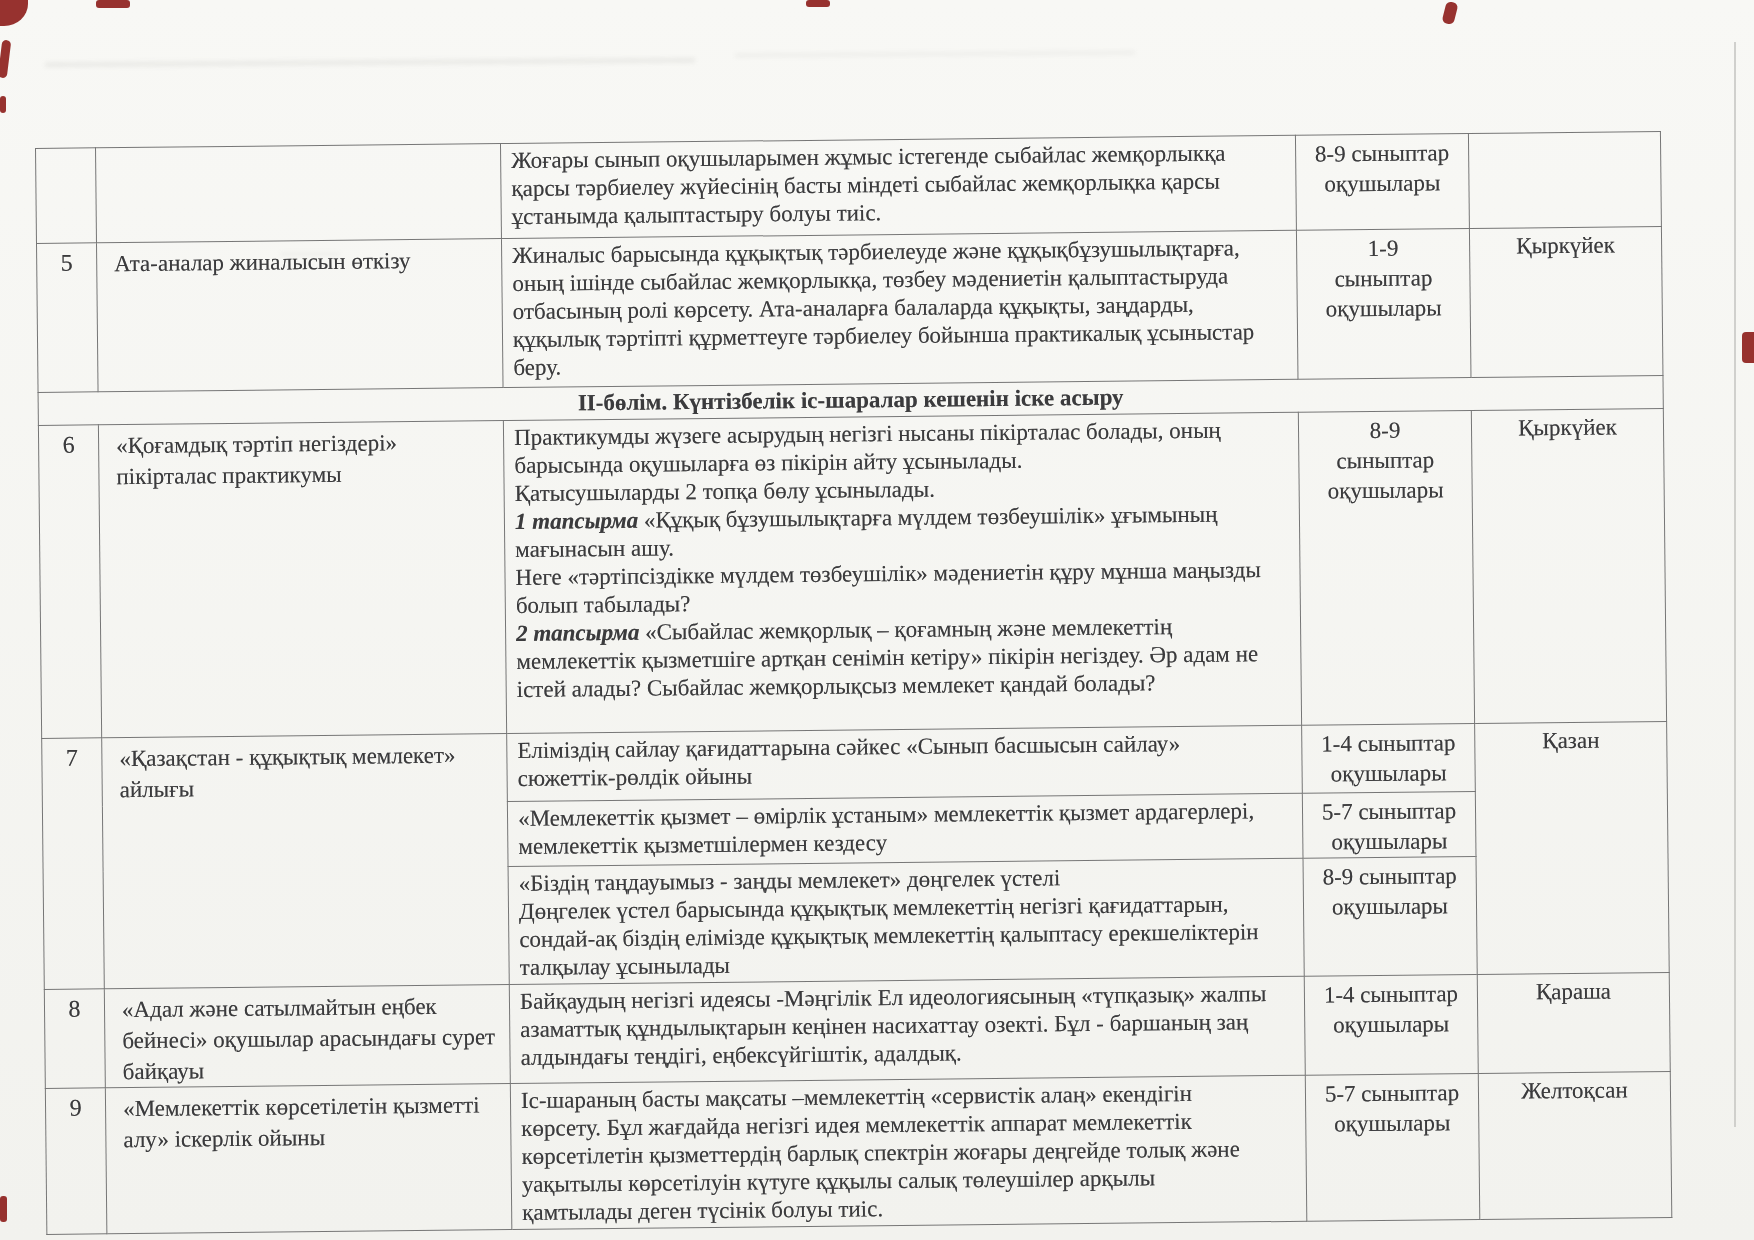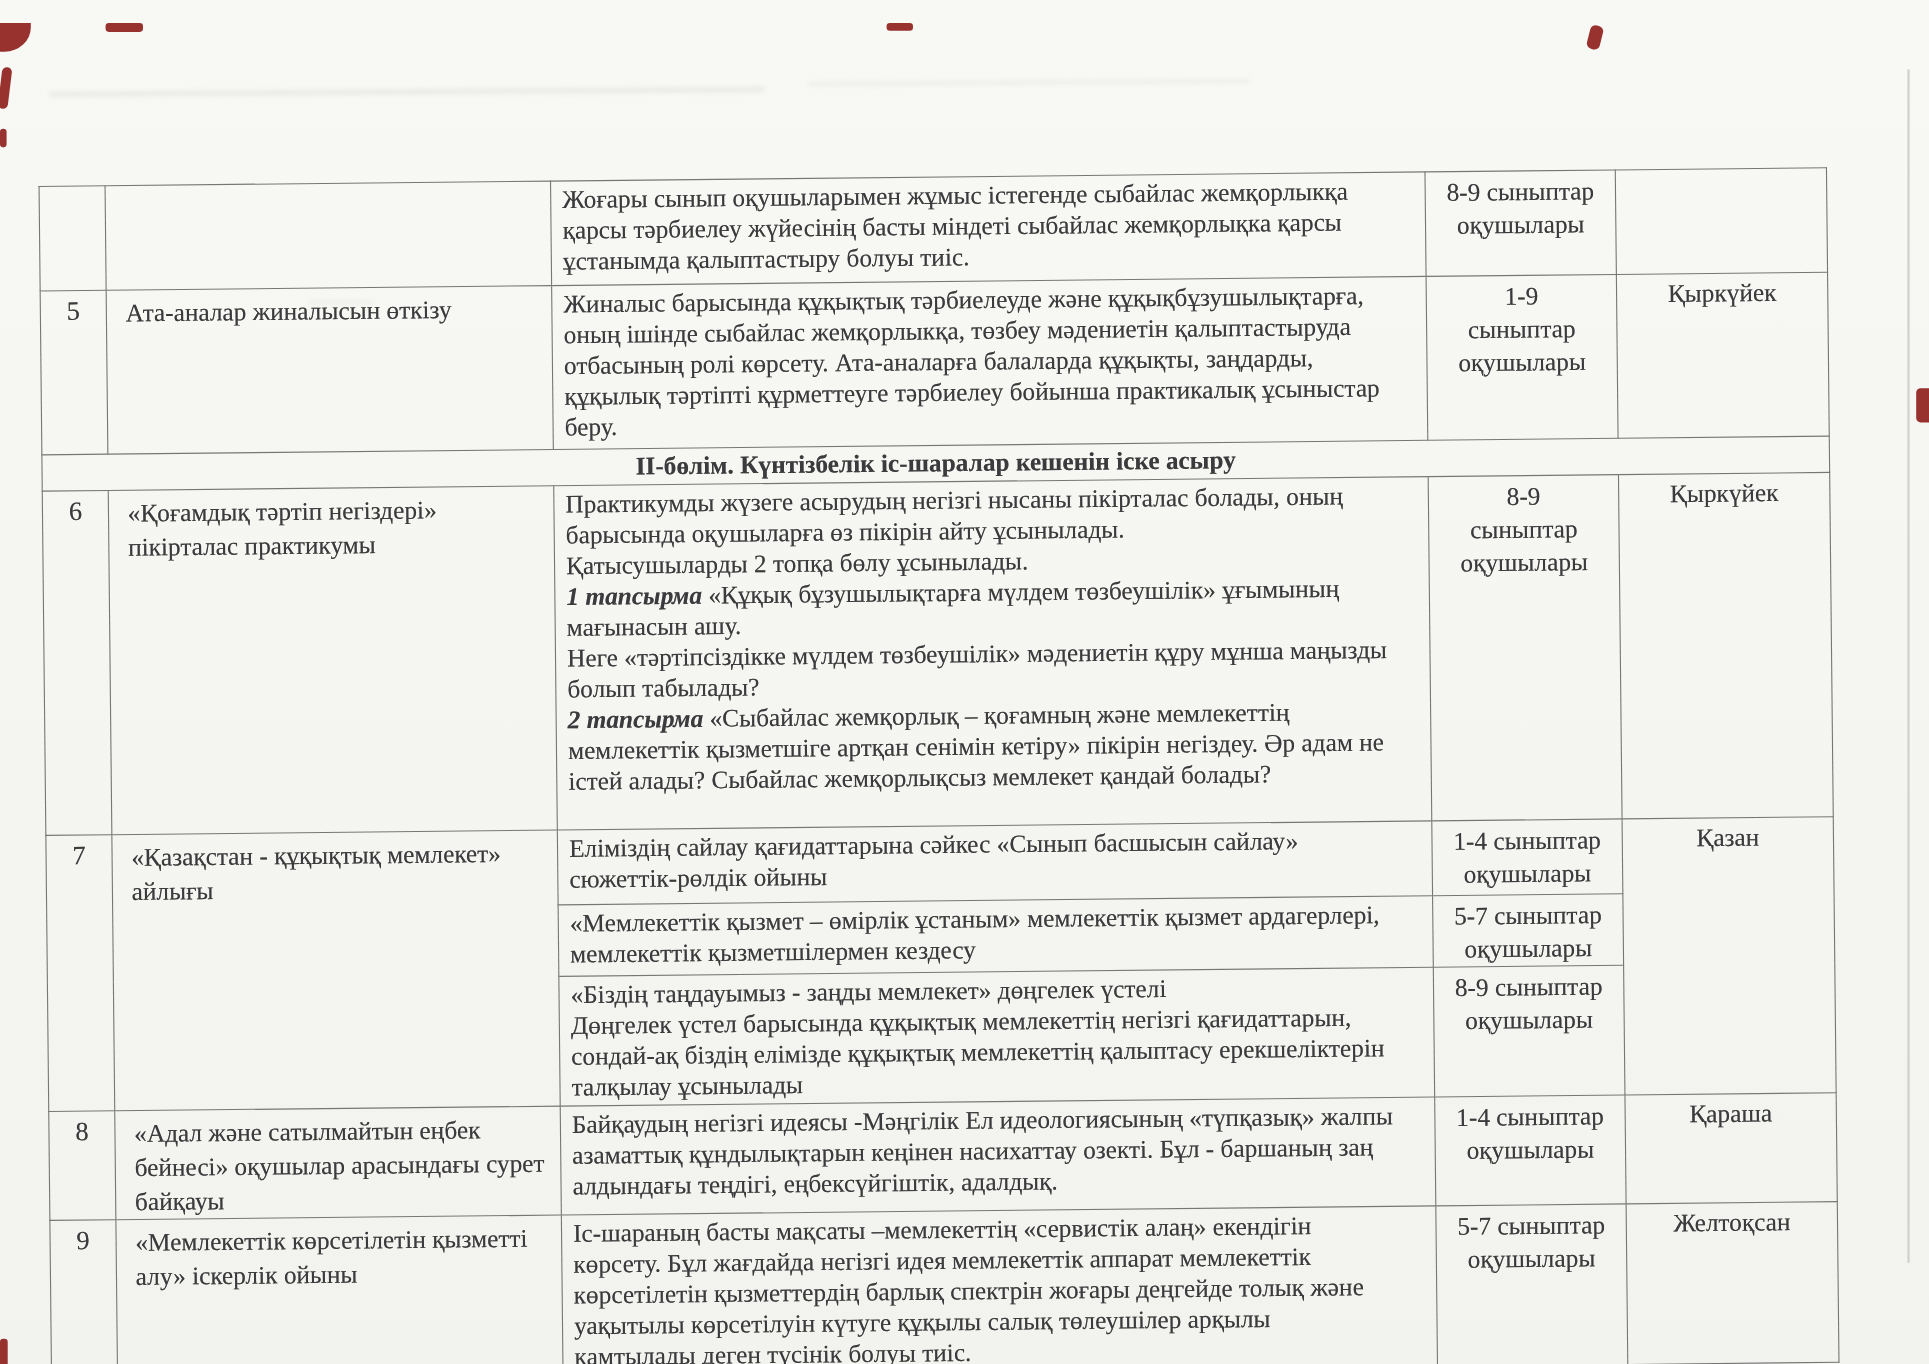--- a/index.html
+++ b/index.html
@@ -10,21 +10,21 @@
     --paper-bottom:#f2f2ee;
   }
   *{margin:0;padding:0;box-sizing:border-box;}
   html,body{width:1754px;height:1240px;overflow:hidden;}
   body{
     font-family:"Liberation Serif","DejaVu Serif",serif;
     background:linear-gradient(180deg,var(--paper-top) 0%,var(--paper-bottom) 100%);
     color:var(--ink);
     position:relative;
   }
-  .page{position:absolute;inset:0;margin-top:21px;}
+  .page{position:absolute;inset:0;}
 
   
   .redmark{position:absolute;background:var(--red-mark);opacity:.92;}
   .m1{left:0;top:0;width:28px;height:26px;border-radius:0 0 85% 0;}
   .m2{left:0;top:40px;width:9px;height:38px;border-radius:5px;transform:rotate(7deg);}
   .m3{left:0;top:96px;width:6px;height:17px;border-radius:3px;}
   .m4{left:96px;top:0;width:34px;height:8px;border-radius:3px;}
   .m5{left:806px;top:0;width:24px;height:7px;border-radius:3px;}
   .m6{left:1444px;top:2px;width:12px;height:22px;border-radius:5px;transform:rotate(14deg);}
   .m7{left:1742px;top:332px;width:12px;height:31px;border-radius:4px 0 0 4px;}

